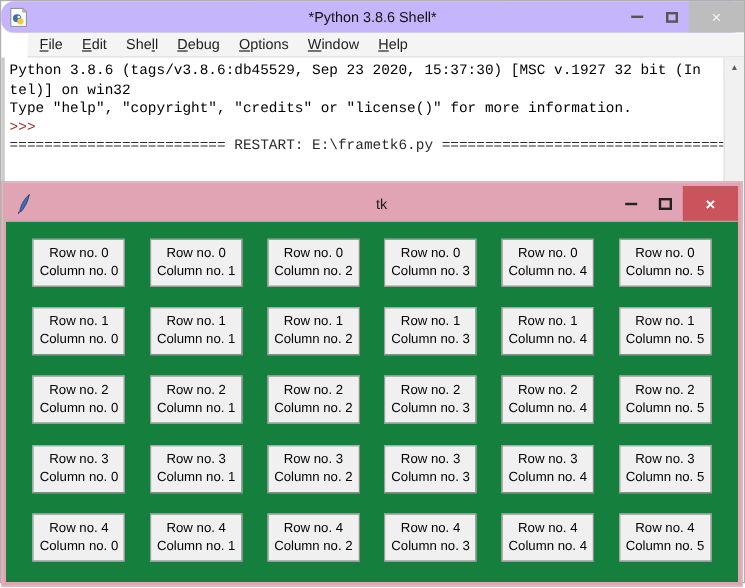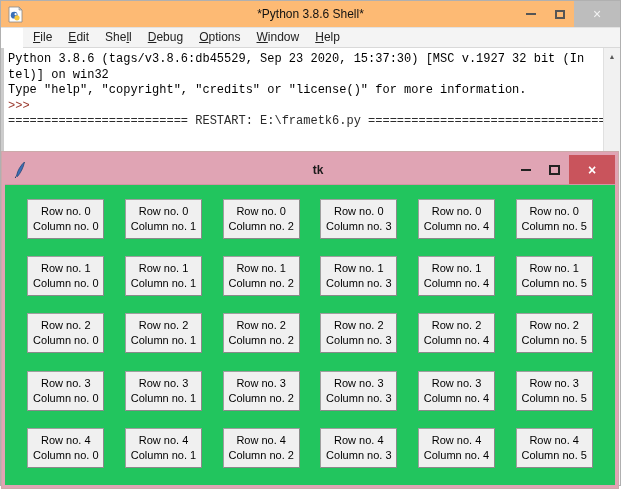--- a/index.html
+++ b/index.html
@@ -10,23 +10,24 @@
     position:relative;
     overflow:hidden;
   }
 
   
   .shell-window {
     position:absolute; left:0; top:0; width:621px; height:486px;
     background:#ffffff; border:1px solid #b0b0b0;
   }
   .shell-titlebar {
-    position:relative; height:27px; background:#fdba74;
+    position:relative; height:27px; background:#c4b5fd;
     display:flex; align-items:center;
     border-bottom:1px solid #e2e2e2;
+    border-radius:11px;
   }
   .shell-title {
     position:absolute; left:0; right:0; top:6px; text-align:center;
     font-size:12px; color:#111;
   }
   .app-icon { margin-left:6px; width:17px; height:17px; z-index:2; }
   .caption-controls {
     position:absolute; right:0; top:0; height:100%;
     display:flex; align-items:stretch; z-index:3;
   }
@@ -75,33 +76,33 @@
     border:3px solid #e0a4b4; background:#f0f0f0;
     box-shadow:0 0 0 1px #caa;
   }
   .tk-titlebar {
     position:relative; height:30px; background:#e0a4b4;
     display:flex; align-items:center;
     border-bottom:1px solid #d294a4;
   }
   .tk-title {
     position:absolute; left:16px; right:0; top:8px; text-align:center;
-    font-size:12px; color:#1a1a1a;font-weight:bold;
+    font-size:12px; color:#1a1a1a;
   }
   .tk-icon { margin-left:8px; width:14px; height:18px; z-index:2; }
   .tk-cap-btn {
     width:29px; display:flex; align-items:center; justify-content:center; color:#222;
   }
   .tk-cap-btn .min-bar { width:10px; height:2px; background:#222; }
   .tk-cap-btn .max-box { width:11px; height:10px; border:2px solid #222; }
   .tk-close {
     width:46px; display:flex; align-items:center; justify-content:center;
     color:#ffffff; font-size:14px; font-weight:bold;
   }
-  .tk-content { position:relative; height:300px; background:#22c55e; }
+  .tk-content { position:relative; height:300px; background:#15803d; }
   .button-grid {
     height:100%; display:grid;
     grid-template-columns:repeat(6,1fr);
     grid-template-rows:repeat(5,1fr);
     padding:5px 12px 8px 12px;
     place-items:center;
   }
   .tk-btn {
     width:77px; height:40px;
     background:#f0f0f0;

